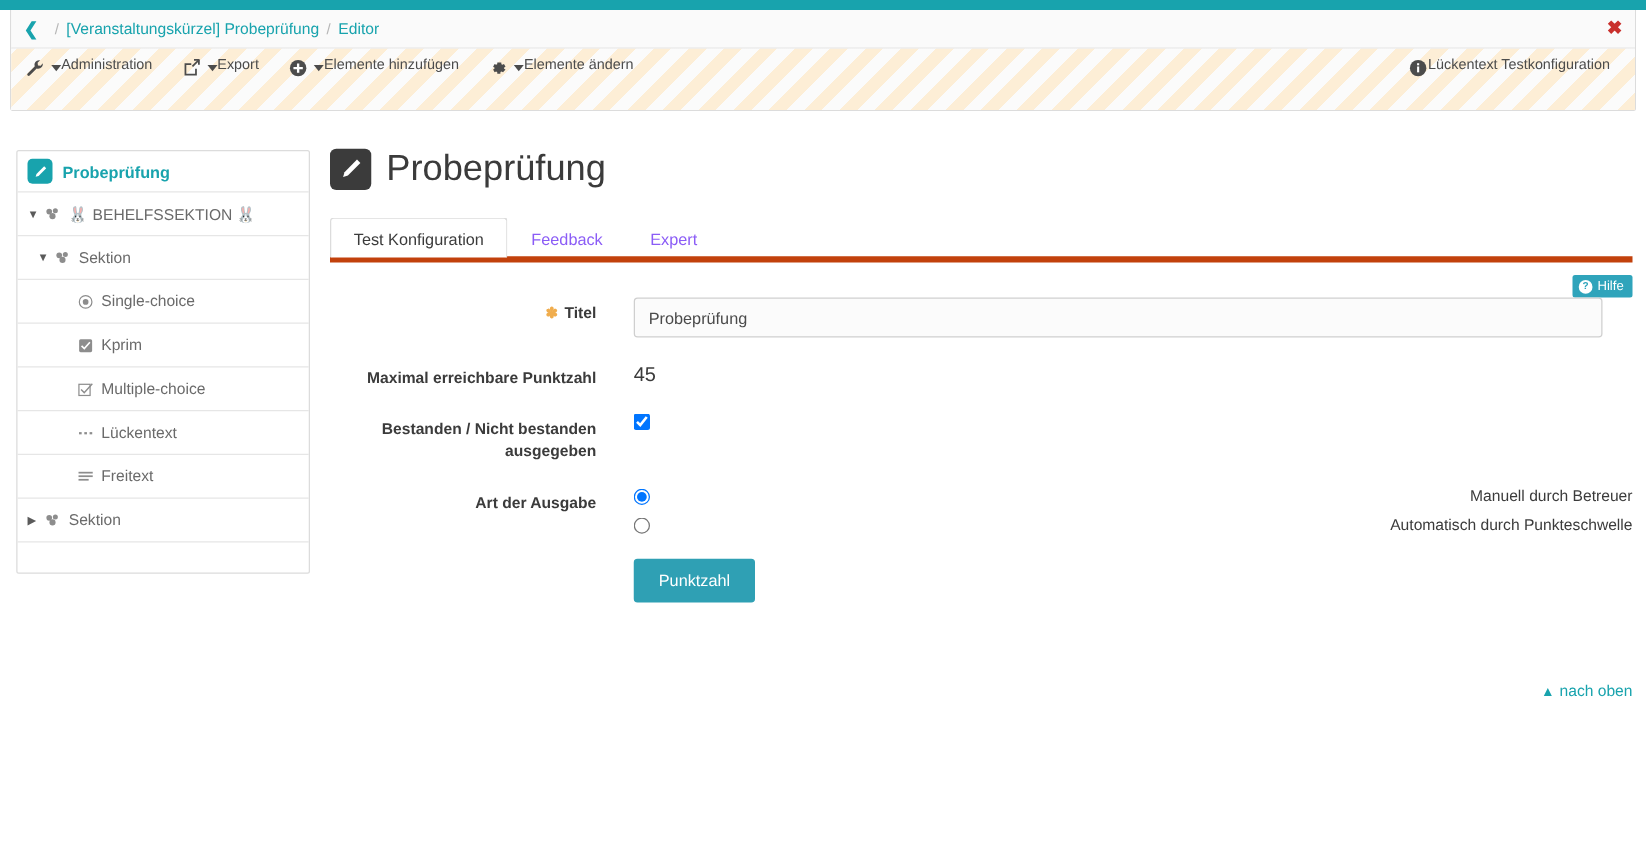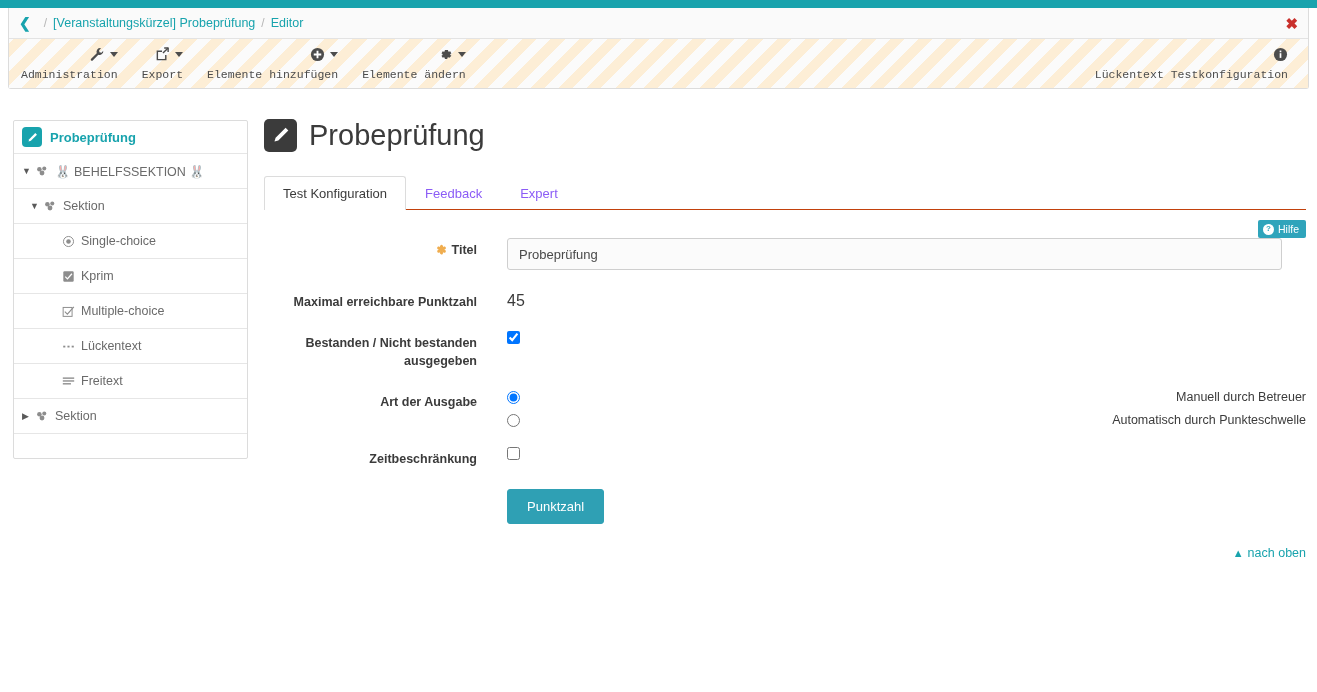--- a/index.html
+++ b/index.html
@@ -59,25 +59,24 @@
     background-color: #fbfbfb;
     background-image: repeating-linear-gradient(
       -45deg,
       #fdeed6 0px, #fdeed6 10px,
       #fbfbfb 10px, #fbfbfb 20px);
     display: flex; align-items: flex-start;
     padding-top: 4px;
   }
   .tb-item {
     position: relative;
-    display: flex; flex-direction: column; align-items: flex-end;
+    display: flex; align-items: flex-start;
     padding: 0 12px;
     cursor: pointer;
     min-width: 60px;
-    font-family: Liberation Mono, monospace;
   }
   .tb-icon-row {
     display: flex; align-items: center; justify-content: center;
     height: 22px;
     color: #4c4c4c;
   }
   .caret {
     width: 0; height: 0;
     border-left: 4px solid transparent;
     border-right: 4px solid transparent;
@@ -149,22 +148,22 @@
     display: inline-flex; align-items: center; justify-content: center;
     font-size: 18px; margin-right: 12px;
   }
   #page-title {
     font-size: 29px; color: #3b3b3b; font-weight: normal;
     line-height: 1;
   }
 
   
   #tabs {
-    display: flex; align-items: flex-end;
-    border-bottom: 1px solid #c2410c;
+    display: flex; 
+    border-bottom: 5px solid #c2410c;
     margin-top: 16px;
     height: 36px;
   }
   .tab {
     padding: 9px 18px;
     font-size: 13px;
     color: #8b5cf6;
     cursor: pointer;
     border: 1px solid transparent;
     border-bottom: none;
@@ -494,26 +493,20 @@
           <input type="radio" name="ausgabe" checked="" style="">
           <span>Manuell durch Betreuer</span>
         </label>
         <label class="radio-line">
           <input type="radio" name="ausgabe" style="">
           <span>Automatisch durch Punkteschwelle</span>
         </label>
       </div>
     </div>
 
-    <div class="form-row">
-      <div class="form-label">Zeitbeschränkung</div>
-      <div class="form-field">
-        <input type="checkbox" style="">
-      </div>
-    </div>
 
     <div class="form-row">
       <div class="form-label"></div>
       <div class="form-field">
         <button id="save-button">Punktzahl</button>
       </div>
     </div>
 
   </div>
 </div>

